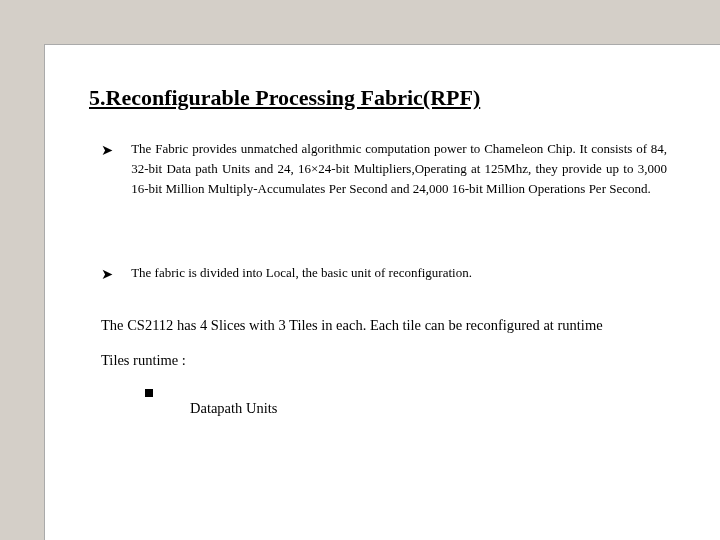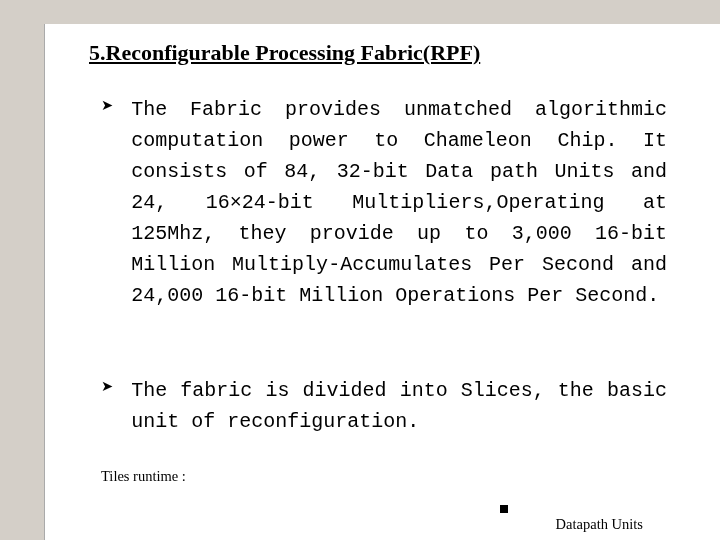--- a/index.html
+++ b/index.html
@@ -48,25 +48,24 @@
       gap: 4px;
     }
 
     .arrow {
       font-size: 14.5px;
       flex-shrink: 0;
       margin-right: 2px;
     }
 
     .paragraph-text {
-      font-size: 20px;
+      font-size: 13px;
       line-height: 1.55;
       color: #000;
       text-align: justify;
-      font-family: Liberation Mono, monospace;
     }
 
     .cs-section {
       font-size: 14.5px;
       line-height: 1.6;
       color: #000;
       margin-top: 4px;
     }
 
     .bullet-list {
@@ -74,22 +73,21 @@
       margin-top: 4px;
       margin-left: 32px;
     }
 
     .bullet-list li {
       font-size: 14.5px;
       line-height: 1.7;
       color: #000;
       display: flex;
       align-items: flex-start;
-      gap: 24px;
-      justify-content: flex-end;
+      gap: 13px;
     }
 
     .bullet-square {
       display: inline-block;
       width: 8px;
       height: 8px;
       background-color: #000;
       flex-shrink: 0;
       margin-top: 5px;
     }
@@ -103,24 +101,25 @@
 
   <div class="paragraph paragraph-arrow">
     <span class="arrow">➤</span>
     <span class="paragraph-text">The Fabric provides unmatched algorithmic computation power to Chameleon Chip. It consists of 84, 32-bit Data path Units and 24, 16×24-bit Multipliers,Operating at 125Mhz, they provide up to 3,000 16-bit Million Multiply-Accumulates Per Second and 24,000 16-bit Million Operations Per Second.</span>
   </div>
 
   <div style="height:12px;"></div>
 
   <div class="paragraph paragraph-arrow">
     <span class="arrow">➤</span>
-    <span class="paragraph-text">The fabric is divided into Slices, the basic unit of reconfiguration.</span>
+    <span class="paragraph-text">The fabric is divided into Local, the basic unit of reconfiguration.</span>
   </div>
 
   <div class="cs-section">
+    <div>The  CS2112 has  4 Slices with 3 Tiles in each. Each tile can be reconfigured at runtime</div>
     <div>Tiles runtime :</div>
     <ul class="bullet-list">
     <li>
           <span class="bullet-square"></span>
           <span>Datapath Units</span>
         </li>
       </ul>
   </div>
 
 </div>

